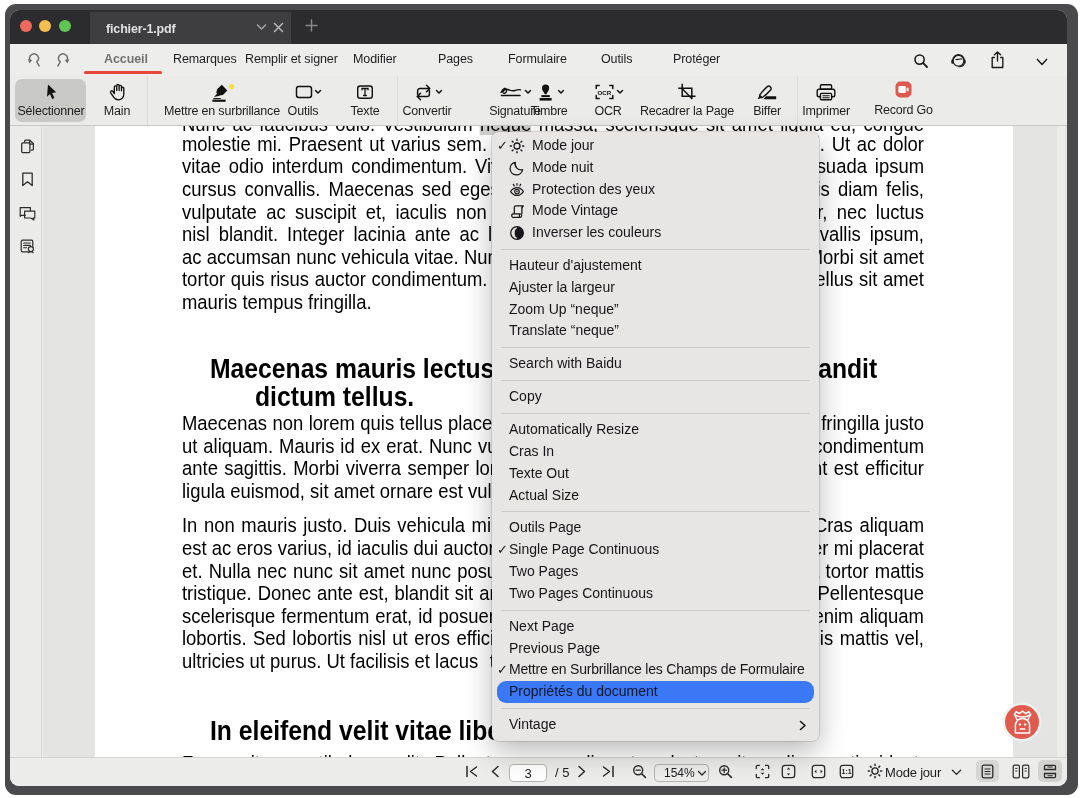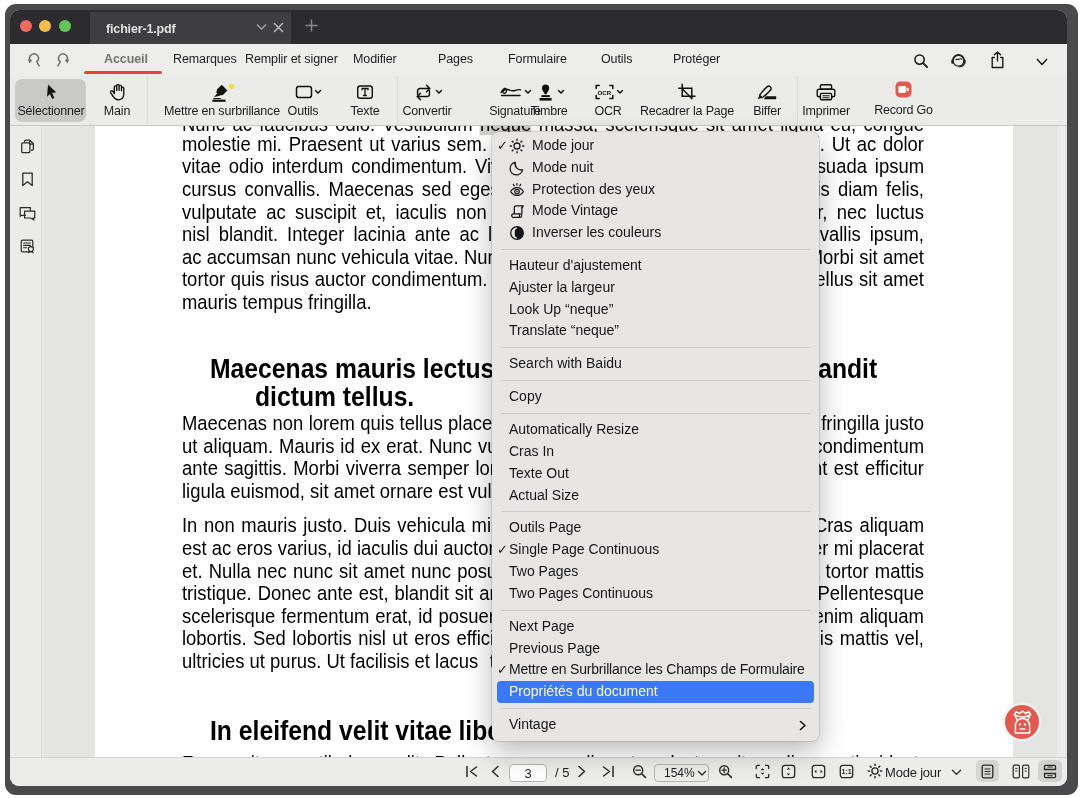--- a/index.html
+++ b/index.html
@@ -37,21 +37,21 @@
   
   #ctxmenu{position:absolute;left:492px;top:132px;width:327px;background:#e7e6e4;border-radius:6px;
      box-shadow:0 0 0 0.5px rgba(0,0,0,0.22), 0 10px 28px rgba(0,0,0,0.28);padding:3px 0 5px 0;}
   .mrow{position:relative;height:21.8px;font-size:14px;color:#16161a;line-height:21.8px;white-space:nowrap;}
   .mrow .lbl{position:absolute;left:17px;top:0;}
   .mrow .lbl2{position:absolute;left:40px;top:0;}
   .mrow .chk{position:absolute;left:5px;top:0;width:12px;font-size:13px;}
   .mrow .mic{position:absolute;left:17px;top:3px;width:16px;height:16px;}
   .msep{height:11.1px;position:relative;}
   .msep:after{content:"";position:absolute;left:9px;right:9px;top:5px;height:1px;background:#cbcbc9;}
-  .mrow.sel{background:#3b78f5;border-radius:4px;margin:0 5px;color:#fef9c3;}
+  .mrow.sel{background:#3b78f5;border-radius:9px;margin:0 5px;color:#0f172a;}
   .mrow.sel .lbl{left:12px;}
   svg{display:inline-block;vertical-align:top;}
 </style></head>
 <body>
 <div id="frame"></div>
 <div id="win">
     <div id="pg">
 
   <div id="titlebar">
     <div class="tl" style="left:9.5px;background:#ed6a5e;"></div>
@@ -399,21 +399,21 @@
           <span class="lbl2">Inverser les couleurs</span>
         </div>
     <div class="msep"></div>
     <div class="mrow">
           <span class="lbl">Hauteur d'ajustement</span>
         </div>
     <div class="mrow">
           <span class="lbl">Ajuster la largeur</span>
         </div>
     <div class="mrow">
-          <span class="lbl">Look Up “neque”</span>
+          <span class="lbl">Zoom Up “neque”</span>
         </div>
     <div class="mrow">
           <span class="lbl">Translate “neque”</span>
         </div>
     <div class="msep"></div>
     <div class="mrow">
           <span class="lbl">Search with Baidu</span>
         </div>
     <div class="msep"></div>
     <div class="mrow">

